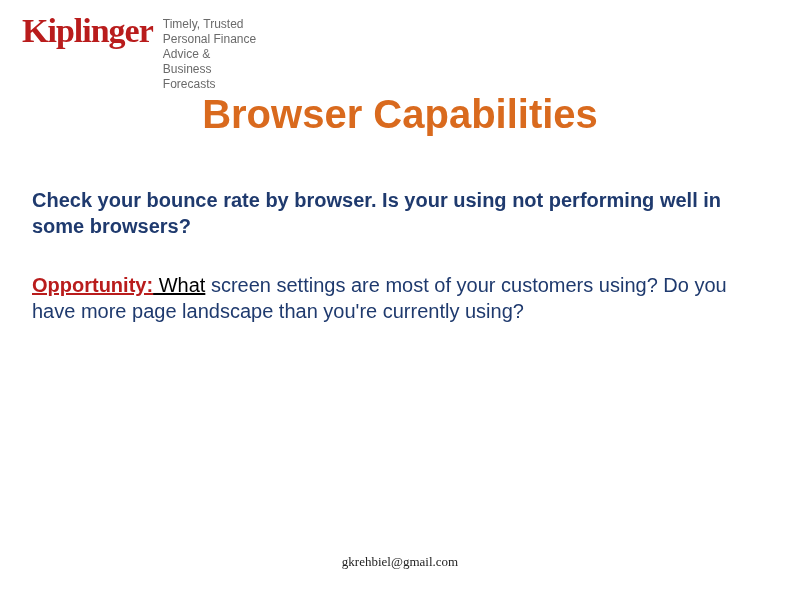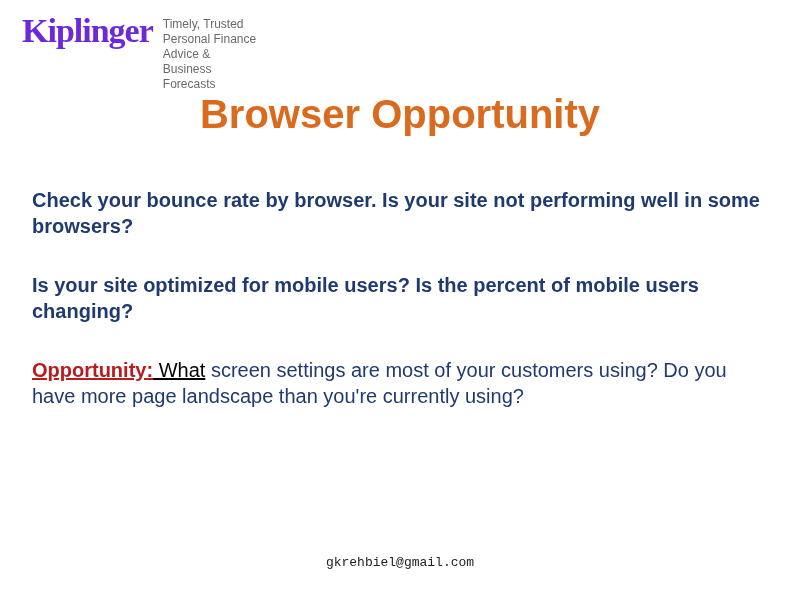--- a/index.html
+++ b/index.html
@@ -23,21 +23,21 @@
     left: 22px;
     display: flex;
     align-items: flex-start;
     gap: 10px;
   }
   .logo-word {
     font-family: Georgia, "Times New Roman", serif;
     font-weight: 700;
     font-size: 34px;
     letter-spacing: -1px;
-    color: #6d28d9;
+    color: #b91c1c;
     line-height: 1;
   }
   .logo-tagline {
     font-family: Arial, sans-serif;
     font-size: 12px;
     line-height: 1.25;
     color: #6a6a6a;
     margin-top: 3px;
     width: 95px;
   }
@@ -80,40 +80,39 @@
     text-decoration: underline;
     font-weight: 400;
     color: #000000;
   }
   .footer {
     position: absolute;
     bottom: 30px;
     left: 0;
     width: 100%;
     text-align: center;
-    font-family: Liberation Mono, monospace;
+    font-family: Liberation Serif, serif;
     font-size: 13px;
     color: #222;
   }
 </style>
 </head>
 <body>
 
 <div class="slide">
 
   <div class="logo-block">
     <div class="logo-word">Kiplinger</div>
     <div class="logo-tagline">Timely, Trusted Personal Finance Advice &amp; Business Forecasts</div>
   </div>
 
-  <div class="title">Browser Opportunity</div>
+  <div class="title">Browser Capabilities</div>
 
   <div class="body">
-    <p class="para">Check your bounce rate by browser. Is your site not performing well in some browsers?</p>
-    <p class="para">Is your site optimized for mobile users? Is the percent of mobile users changing?</p>
+    <p class="para">Check your bounce rate by browser. Is your using not performing well in some browsers?</p>
     <p class="para opportunity-line">
       <span class="opportunity-label">Opportunity:</span><span class="rest-underline"> What</span><span> screen settings are most of your customers using? Do you have more page landscape than you're currently using?</span>
     </p>
   </div>
 
   <div class="footer">gkrehbiel@gmail.com</div>
 
 </div>
 
 </body></html>

